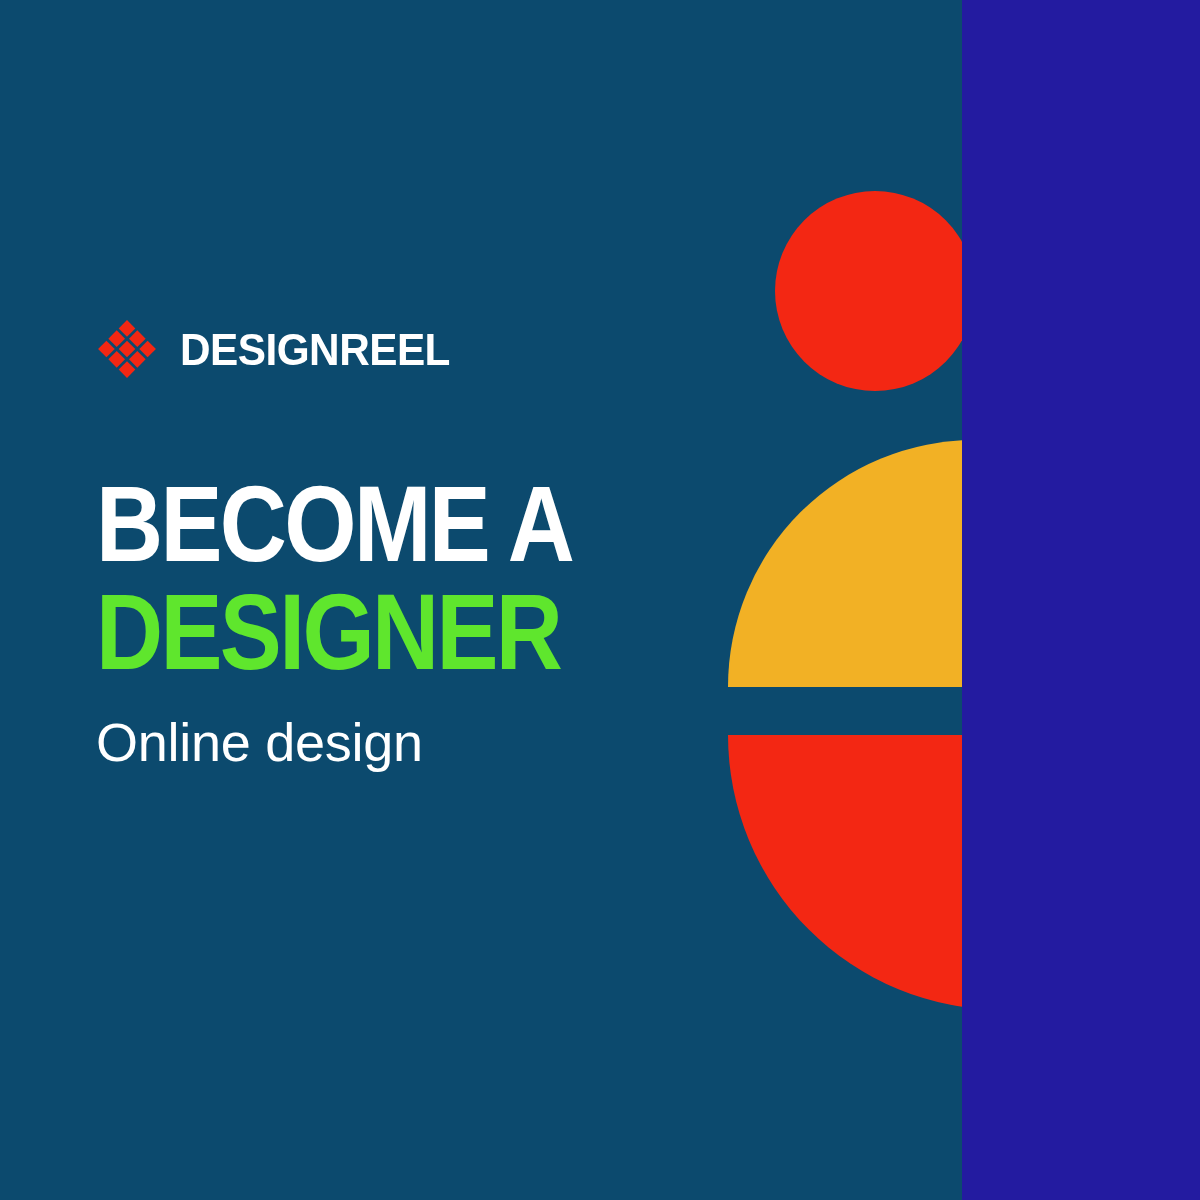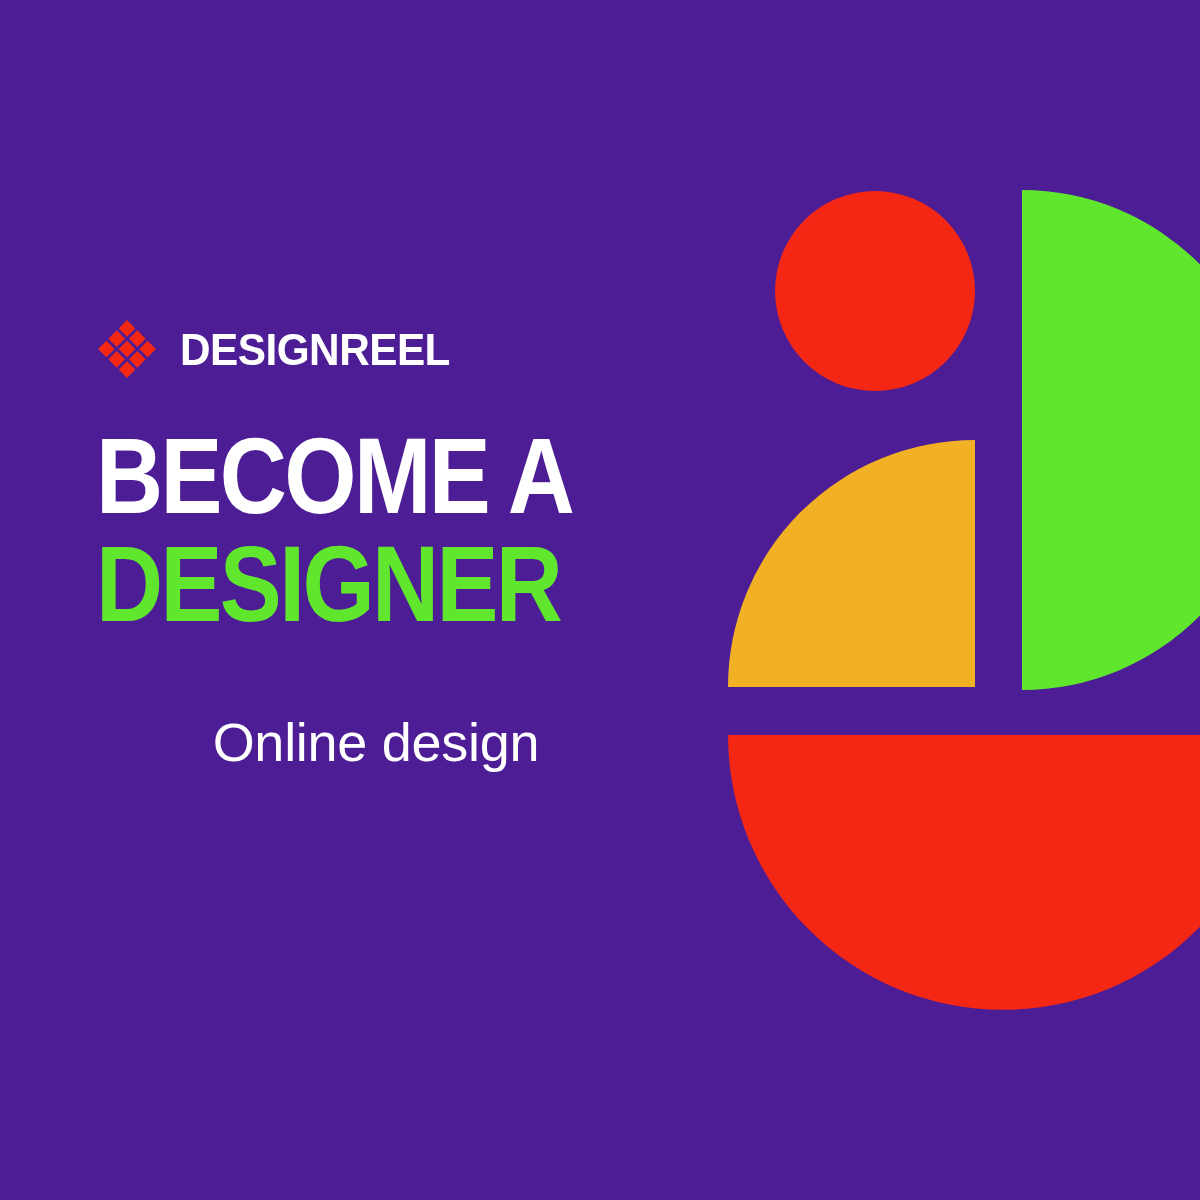--- a/index.html
+++ b/index.html
@@ -11,23 +11,23 @@
     overflow: hidden;
   }
 
   body {
     font-family: "Liberation Sans", sans-serif;
     background: #231BA0;
   }
 
   .poster {
     position: relative;
-    width: 1200px;
+    width: 962px;
     height: 1200px;
-    background: #4c1d95;
+    background: #0c4a6e;
     overflow: hidden;
   }
 
   
   .shape-stack {
     position: absolute;
     inset: 0;
     pointer-events: none;
   }
 
@@ -63,21 +63,21 @@
     letter-spacing: -0.012em;
     white-space: nowrap;
     transform: scaleX(0.94);
     transform-origin: left center;
   }
 
   
   .headline {
     position: absolute;
     left: 96px;
-    top: 424px;
+    top: 472px;
     width: 600px;
   }
 
   .headline-line {
     font-family: "Liberation Sans", sans-serif;
     font-weight: 700;
     font-size: 108px;
     line-height: 0.96;
     letter-spacing: -0.028em;
     white-space: nowrap;
@@ -95,21 +95,21 @@
     top: 712px;
     width: 560px;
     color: #FFFFFF;
     font-family: "Liberation Sans", sans-serif;
     font-weight: 400;
     font-size: 54px;
     line-height: 1.14;
     letter-spacing: -0.005em;
   }
 
-  .subhead-line { display: block; white-space: nowrap; text-align: center; }
+  .subhead-line { display: block; white-space: nowrap; }
 </style>
 </head>
 <body>
 
 <div class="poster">
 
   <div class="shape-stack">
     <svg viewBox="0 0 1200 1200" xmlns="http://www.w3.org/2000/svg" aria-hidden="true">
 
       <path d="M 1022 190 A 250 250 0 0 1 1022 690 Z" fill="#5FE62D"></path>

